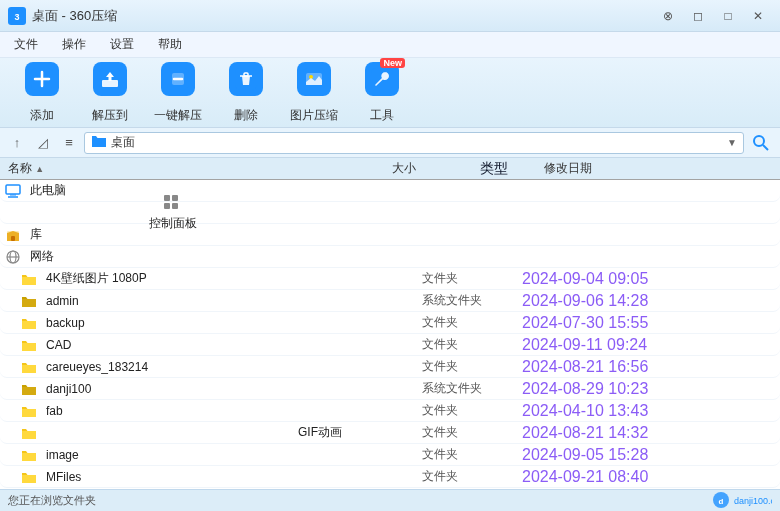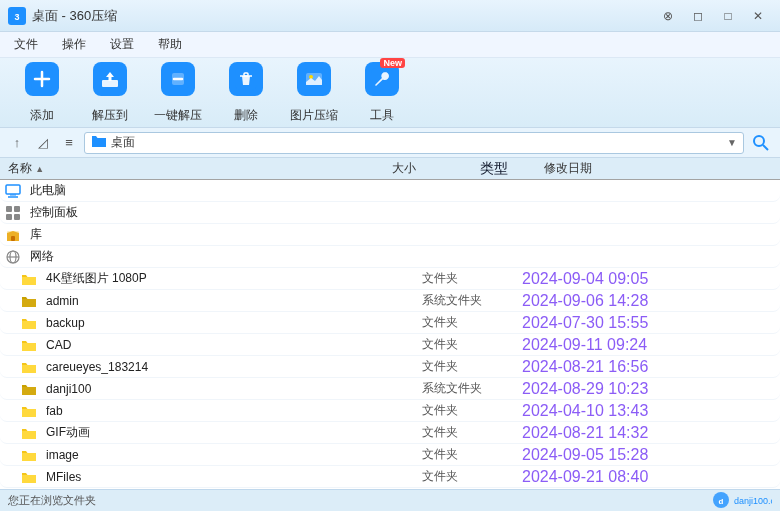--- a/index.html
+++ b/index.html
@@ -396,21 +396,21 @@
                 <line x1="3" y1="13" x2="13" y2="13" stroke="#1e90ff" stroke-width="1.5"></line>
               </svg>
             </span>
       <span>此电脑</span>
     </div>
     <div class="file-size"></div>
     <div class="file-type"></div>
     <div class="file-date"></div>
   </div>
         <div class="file-row">
-    <div class="file-name" style="padding-left:0px; display:flex; align-items:center; gap:4px;">
+    <div class="file-name" style="padding-left:0px; display:flex; align-items:center; gap:4px;flex-direction:column;">
       <span class="file-icon">
               <svg width="16" height="16" viewBox="0 0 16 16">
                 <rect x="1" y="1" width="6" height="6" rx="1" fill="#888"></rect>
                 <rect x="9" y="1" width="6" height="6" rx="1" fill="#888"></rect>
                 <rect x="1" y="9" width="6" height="6" rx="1" fill="#888"></rect>
                 <rect x="9" y="9" width="6" height="6" rx="1" fill="#888"></rect>
               </svg>
             </span>
       <span>控制面板</span>
     </div>
@@ -540,21 +540,21 @@
                 <path d="M1 5 L15 5 L15 13 L1 13 Z" fill="#ffd93d"></path>
               </svg>
             </span>
       <span>fab</span>
     </div>
     <div class="file-size"></div>
     <div class="file-type">文件夹</div>
     <div class="file-date">2024-04-10 13:43</div>
   </div>
         <div class="file-row">
-    <div class="file-name" style="padding-left:16px; display:flex; align-items:center; gap:4px;">
+    <div class="file-name" style="padding-left:16px; display:flex; align-items:center; gap:4px;justify-content:space-between;">
       <span class="file-icon">
               <svg width="16" height="14" viewBox="0 0 16 14">
                 <path d="M1 3 L5 3 L6.5 5 L15 5 L15 13 L1 13 Z" fill="#f5c518"></path>
                 <path d="M1 5 L15 5 L15 13 L1 13 Z" fill="#ffd93d"></path>
               </svg>
             </span>
       <span>GIF动画</span>
     </div>
     <div class="file-size"></div>
     <div class="file-type">文件夹</div>

